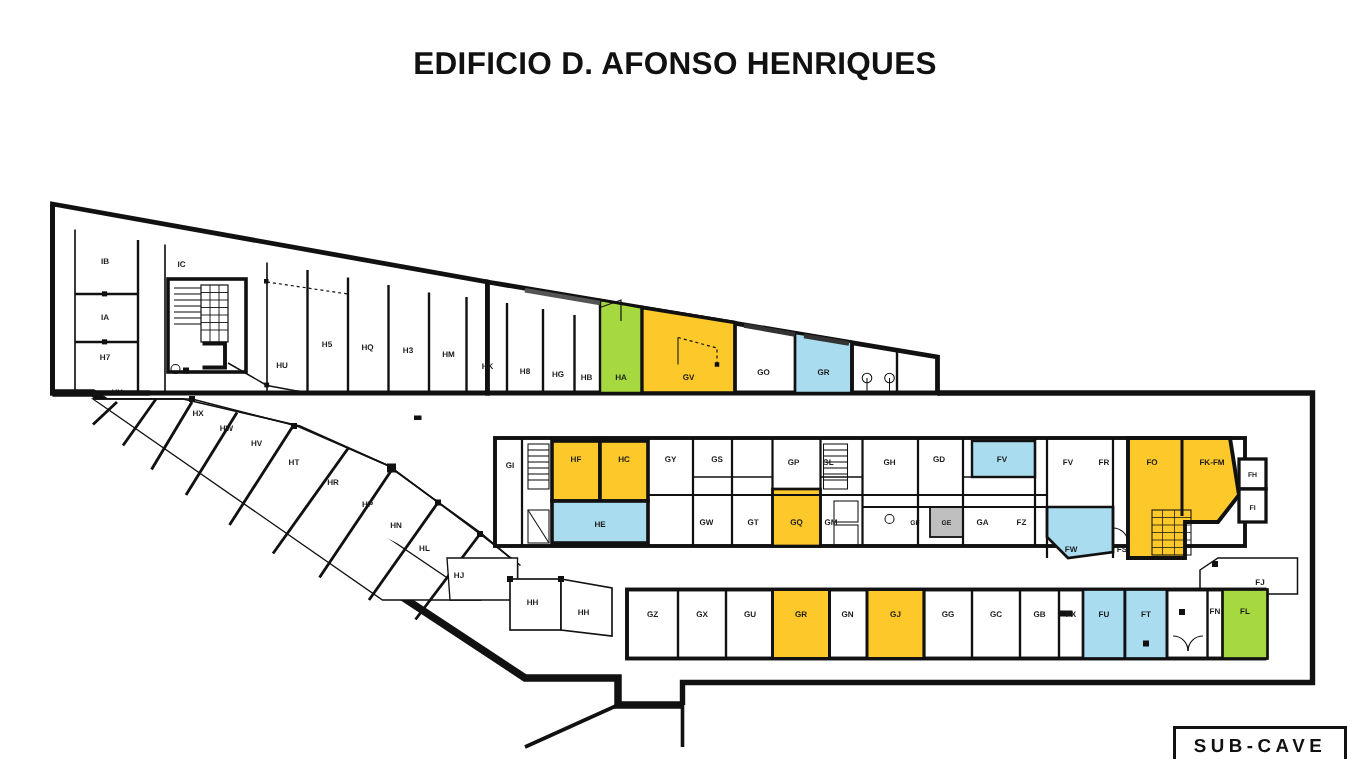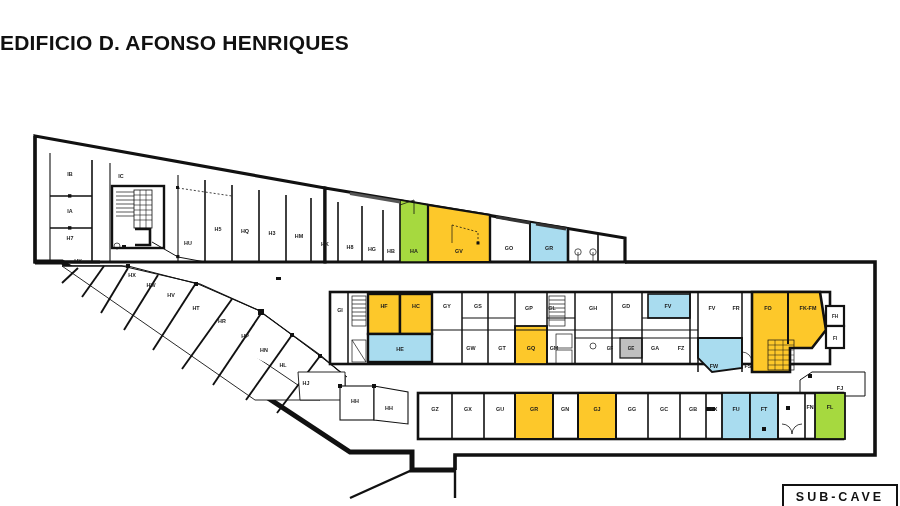--- a/index.html
+++ b/index.html
@@ -1,20 +1,20 @@
 <!DOCTYPE html>
 <html><head>
 <meta charset="utf-8">
 <style>
   html,body{margin:0;padding:0;background:#ffffff;}
   body{width:900px;height:506px;overflow:hidden;
        font-family:"Liberation Sans",sans-serif;}
   #stage{position:relative;width:900px;height:506px;background:#fff;}
   #title{
-    position:absolute;left:0;top:31px;width:900px;
+    position:absolute;left:0;top:31px;width:900px;text-align:center;
     font-size:21px;font-weight:bold;letter-spacing:.2px;color:#111;
   }
   #plan{position:absolute;left:0;top:0;width:900px;height:506px;}
   .rlabel{font-family:"Liberation Sans",sans-serif;font-size:5.4px;
           font-weight:bold;fill:#1a1a1a;text-anchor:middle;}
   .rlabel.sm{font-size:4.6px;}
   #subcave{
     position:absolute;left:782px;top:484px;width:112px;height:22px;
     border:2px solid #111;background:#fff;
     display:flex;align-items:center;justify-content:center;

